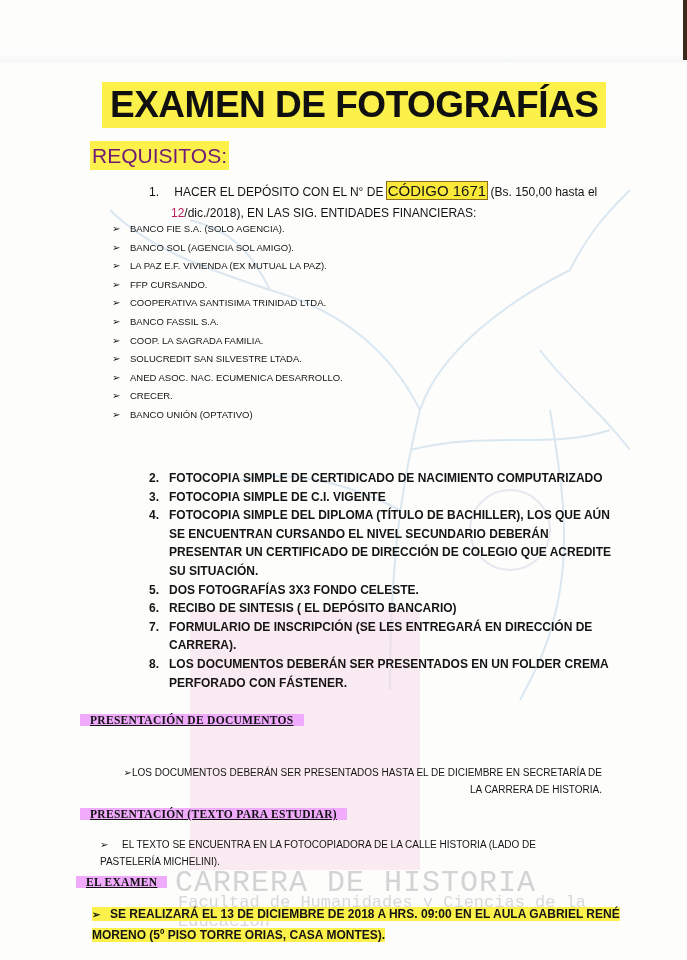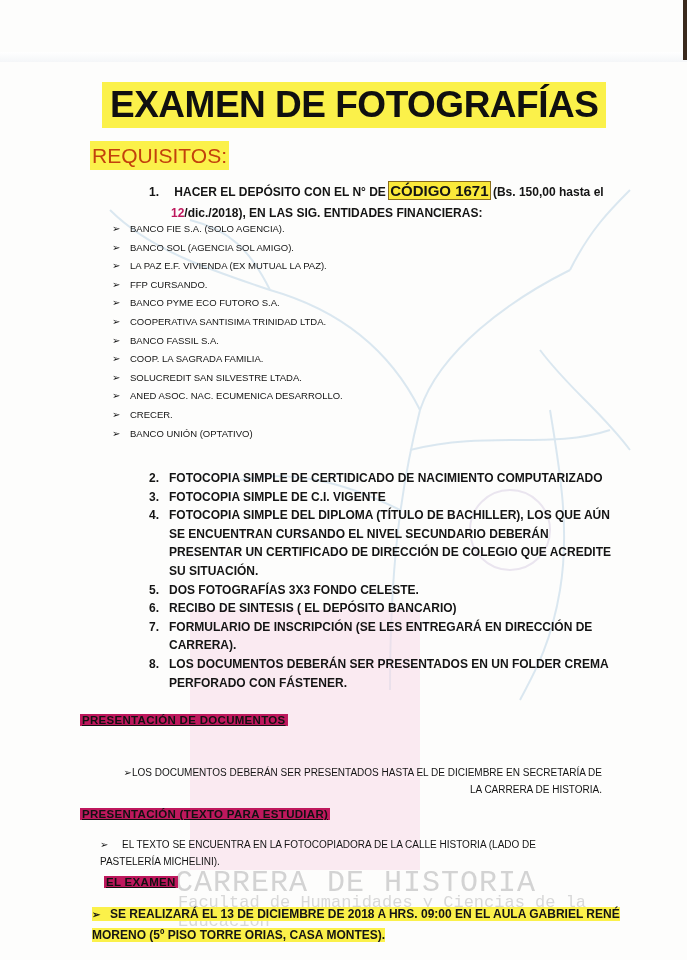--- a/index.html
+++ b/index.html
@@ -18,36 +18,36 @@
   .wm-text1 { position:absolute; left:175px; top:866px; font-family:Liberation Mono, monospace; font-size:30px; color:#d3d3d3; letter-spacing:1px; }
   .wm-text2 { position:absolute; left:178px; top:893px; font-family:Liberation Mono, monospace; font-size:17px; color:#d8d8d8; }
 
   .title {
     position:absolute; left:102px; top:82px; padding:0 8px;
     background:#fbf14a; font-size:37px; font-weight:bold; letter-spacing:-0.5px;
     line-height:46px; color:#101010;
   }
   .subtitle {
     position:absolute; left:90px; top:141px; padding:0 2px;
-    background:#fbf14a; font-size:21px; line-height:29px; color:#c2410c;
+    background:#fbf14a; font-size:21px; line-height:29px; color:#701a75;
   }
-  .req1 { position:absolute; left:149px; top:180px; width:480px; font-size:12px; font-weight:bold; line-height:21px; }
+  .req1 { position:absolute; left:149px; top:180px; width:480px; font-size:12px; font-weight:normal; line-height:21px; }
   .req1 .num { display:inline-block; width:22px; }
   .req1 .line2 { padding-left:22px; }
   .hl-code { background:#fbe93a; outline:1.5px solid #8a6d1a; font-size:15px; padding:0 1px; }
   .red-12 { color:#be185d; }
   .banks { position:absolute; left:112px; top:220px; font-size:9.5px; line-height:18.6px; }
   .bank { white-space:nowrap; }
   .arrow { display:inline-block; width:18px; font-size:10px; }
   .reqs { position:absolute; left:149px; top:469px; width:470px; font-size:12px; font-weight:bold; line-height:18.6px; }
   .req { display:flex; margin-bottom:0; }
   .req .num { width:20px; flex:none; }
   .section-h {
-    position:absolute; font-family:Liberation Sans, sans-serif; font-weight:bold;
-    font-size:11.5px; text-decoration:underline; background:#be185d; padding:0 2px;
+    position:absolute; font-family:Liberation Serif, serif; font-weight:bold;
+    font-size:11.5px; text-decoration:underline; background:#f0abfc; padding:0 10px;
     color:#111; letter-spacing:0.3px;
   }
   .para { position:absolute; font-size:10px; line-height:17px; }
   .para .arrow { width:22px; }
   .exam { position:absolute; left:92px; top:904px; width:560px; font-size:12px; font-weight:bold; line-height:20px; }
   .exam span.hl { background:#fbf14a; }
 </style>
 </head>
 <body>
 
@@ -85,21 +85,20 @@
     <div class="line2">
       <span class="red-12">12</span><span>/dic./2018), EN LAS SIG. ENTIDADES FINANCIERAS:</span>
     </div>
   </div>
 
   <div class="banks">
     <div class="bank"><span class="arrow">➢</span><span>BANCO FIE S.A. (SOLO AGENCIA).</span></div>
     <div class="bank"><span class="arrow">➢</span><span>BANCO SOL (AGENCIA SOL AMIGO).</span></div>
     <div class="bank"><span class="arrow">➢</span><span>LA PAZ E.F. VIVIENDA (EX MUTUAL LA PAZ).</span></div>
     <div class="bank"><span class="arrow">➢</span><span>FFP CURSANDO.</span></div>
-    <div class="bank"><span class="arrow">➢</span><span>BANCO PYME ECO FUTORO S.A.</span></div>
     <div class="bank"><span class="arrow">➢</span><span>COOPERATIVA SANTISIMA TRINIDAD LTDA.</span></div>
     <div class="bank"><span class="arrow">➢</span><span>BANCO FASSIL S.A.</span></div>
     <div class="bank"><span class="arrow">➢</span><span>COOP. LA SAGRADA FAMILIA.</span></div>
     <div class="bank"><span class="arrow">➢</span><span>SOLUCREDIT SAN SILVESTRE LTADA.</span></div>
     <div class="bank"><span class="arrow">➢</span><span>ANED ASOC. NAC. ECUMENICA DESARROLLO.</span></div>
     <div class="bank"><span class="arrow">➢</span><span>CRECER.</span></div>
     <div class="bank"><span class="arrow">➢</span><span>BANCO UNIÓN (OPTATIVO)</span></div>
   </div>
 
   <div class="reqs">
@@ -136,17 +135,17 @@
   <div class="section-h" style="left:80px; top:714px;">PRESENTACIÓN DE DOCUMENTOS</div>
   <div class="para" style="left:102px; top:764px; width:500px;text-align:right;">
     <span class="arrow">➢</span><span>LOS DOCUMENTOS DEBERÁN SER PRESENTADOS HASTA EL DE DICIEMBRE EN SECRETARÍA DE LA CARRERA DE HISTORIA.</span>
   </div>
 
   <div class="section-h" style="left:80px; top:808px;">PRESENTACIÓN (TEXTO PARA ESTUDIAR)</div>
   <div class="para" style="left:100px; top:836px; width:460px;">
     <span class="arrow">➢</span><span>EL TEXTO SE ENCUENTRA EN LA FOTOCOPIADORA DE LA CALLE HISTORIA (LADO DE PASTELERÍA MICHELINI).</span>
   </div>
 
-  <div class="section-h" style="left:76px; top:876px;margin-left:28px;">EL EXAMEN</div>
+  <div class="section-h" style="left:76px; top:876px;">EL EXAMEN</div>
   <div class="exam">
     <span class="hl"><span class="arrow">➢</span><span>SE REALIZARÁ EL  13 DE DICIEMBRE DE 2018 A HRS. 09:00 EN EL AULA GABRIEL RENÉ MORENO (5º PISO TORRE ORIAS, CASA MONTES).</span></span>
   </div>
 </div>
 
 </body></html>

